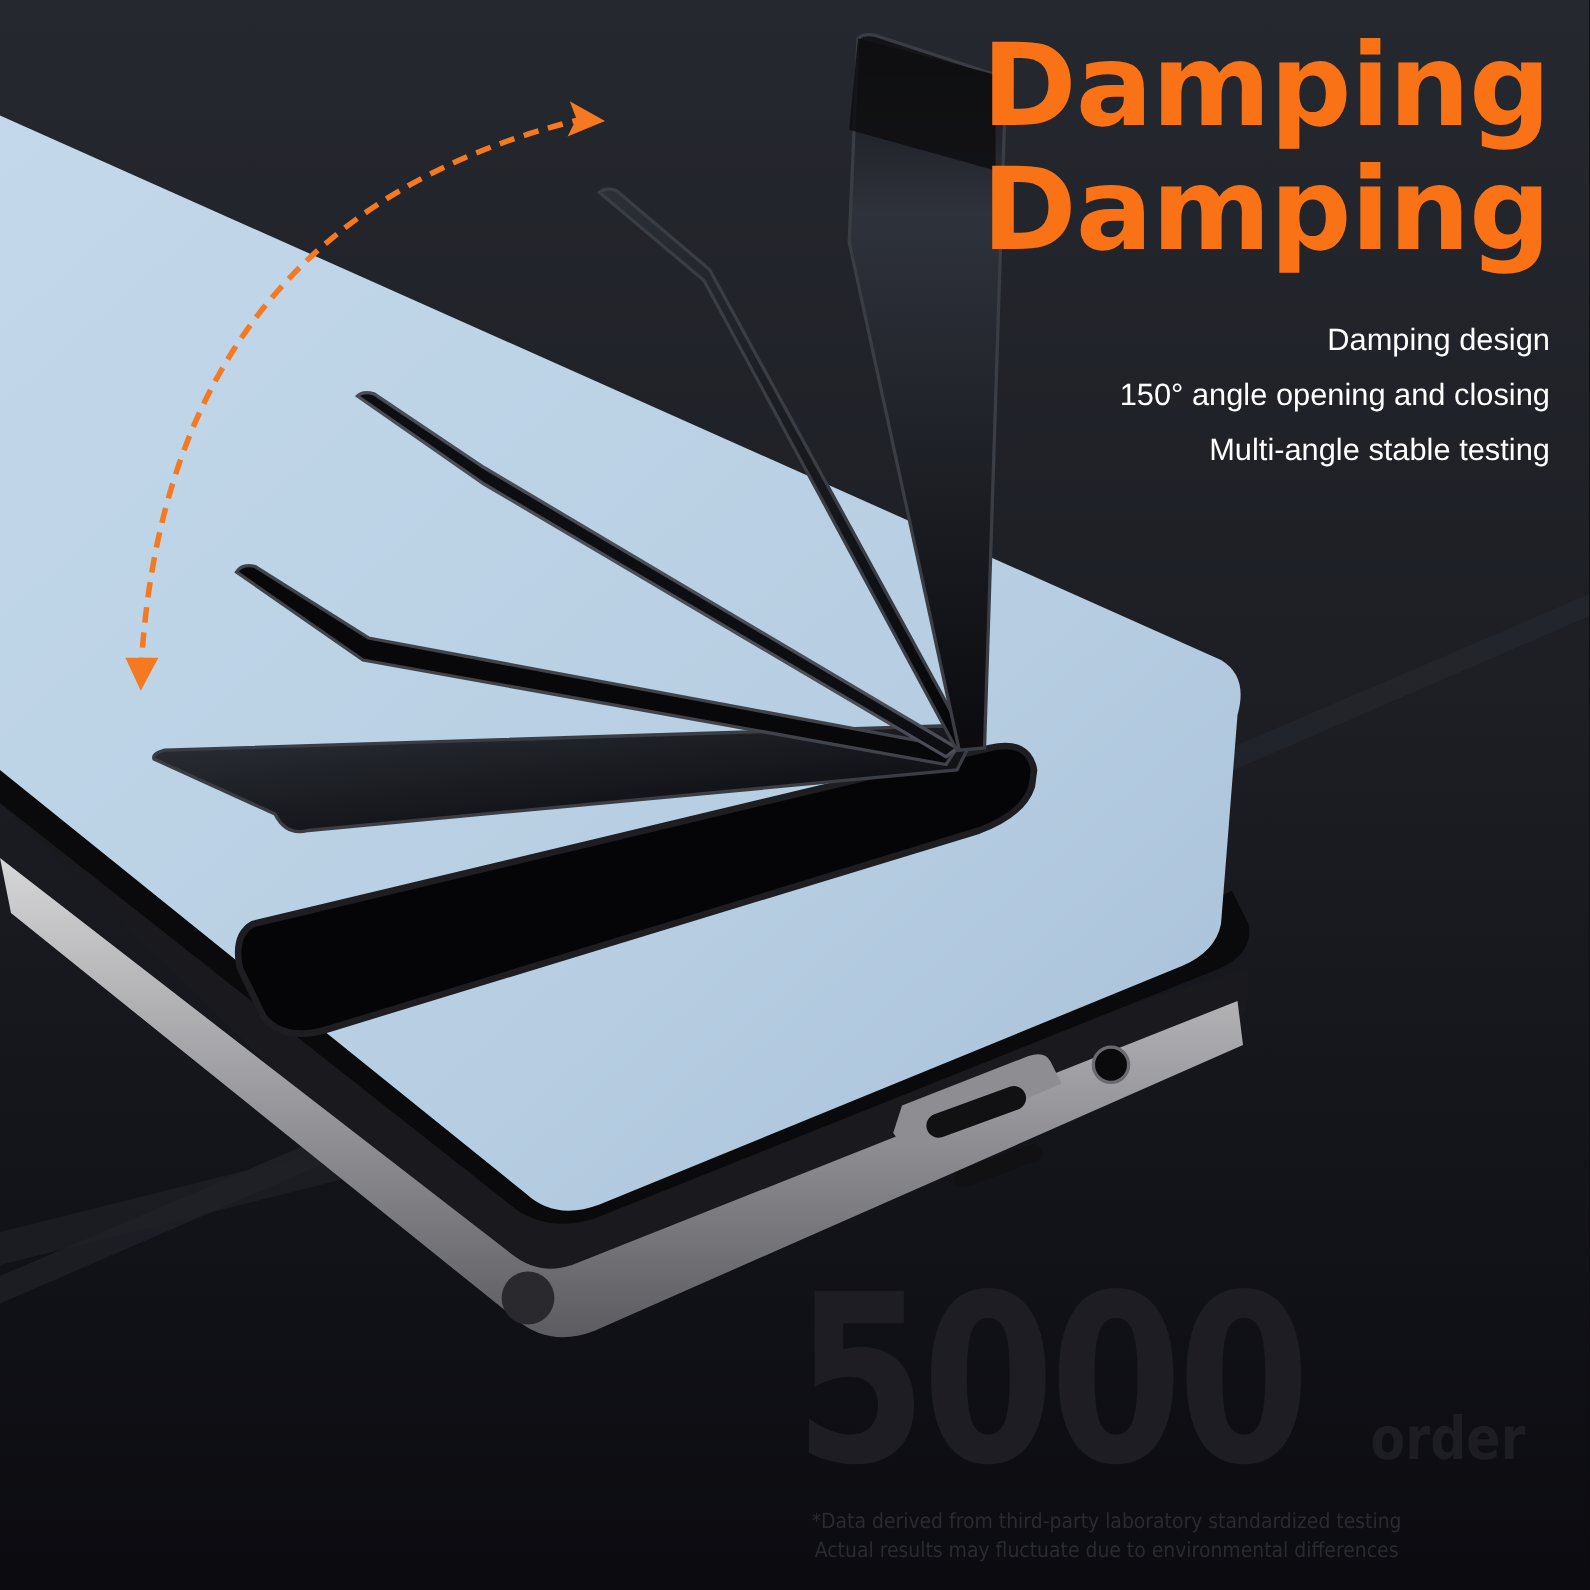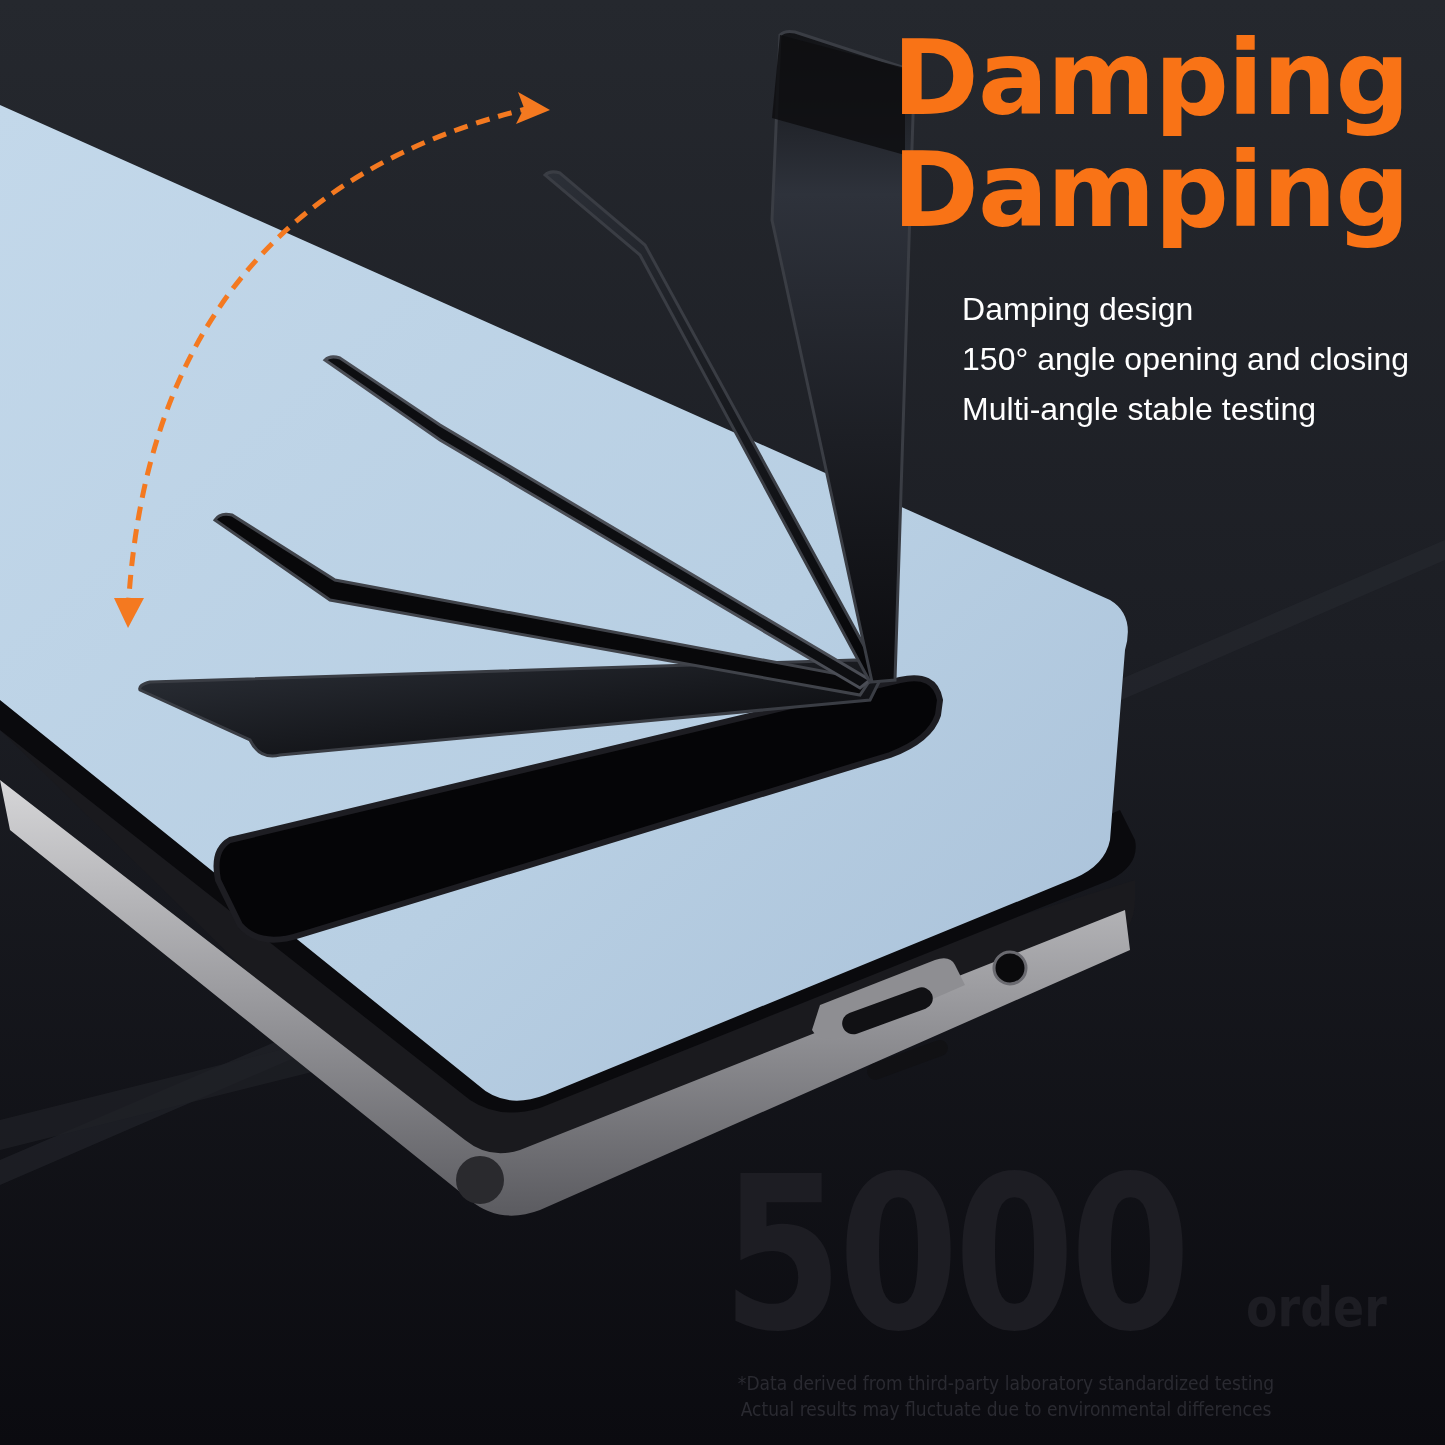--- a/index.html
+++ b/index.html
@@ -1,20 +1,20 @@
 <!DOCTYPE html>
 <html><head>
 <meta charset="utf-8">
 <style>
   html, body { margin: 0; padding: 0; }
   body { width: 1445px; height: 1445px; overflow: hidden; background: #0c0c11; position: relative; font-family: "Liberation Sans", sans-serif; }
   .scene { position: absolute; left: 0; top: 0; width: 1445px; height: 1445px; }
   .headline { position: absolute; right: 36px; top: 22px; text-align: center; color: #f97316; font-family: "DejaVu Sans", sans-serif; font-weight: bold; font-size: 104px; line-height: 112px; letter-spacing: -1px; }
   .headline span { display: block; }
-  .features { position: absolute; right: 36px; top: 284px; text-align: left; color: #ffffff; font-family: "Liberation Sans", sans-serif; font-size: 32px; line-height: 50px; }
+  .features { position: absolute; right: 36px; top: 284px; text-align: right; color: #ffffff; font-family: "Liberation Sans", sans-serif; font-size: 28px; line-height: 50px; }
   .features div { display: block; }
   .big-count { position: absolute; left: 722px; top: 1145px; color: #1d1d23; font-family: "DejaVu Sans", sans-serif; font-weight: bold; font-size: 212px; line-height: 220px; letter-spacing: -6px; transform: scaleX(0.82); transform-origin: left top; }
   .count-unit { position: absolute; left: 1246px; top: 1278px; color: #1d1d23; font-family: "DejaVu Sans", sans-serif; font-weight: bold; font-size: 54px; line-height: 60px; transform: scaleX(0.85); transform-origin: left top; }
   .disclaimer { position: absolute; left: 718px; top: 1370px; width: 640px; text-align: center; color: #2a2a31; font-family: "DejaVu Sans", sans-serif; font-size: 19px; line-height: 26px; transform: scaleX(0.9); transform-origin: left top; }
   .disclaimer div { white-space: nowrap; }
 </style>
 </head>
 <body>
 
 <svg class="scene" viewBox="0 0 1445 1445" width="1445" height="1445" xmlns="http://www.w3.org/2000/svg">

